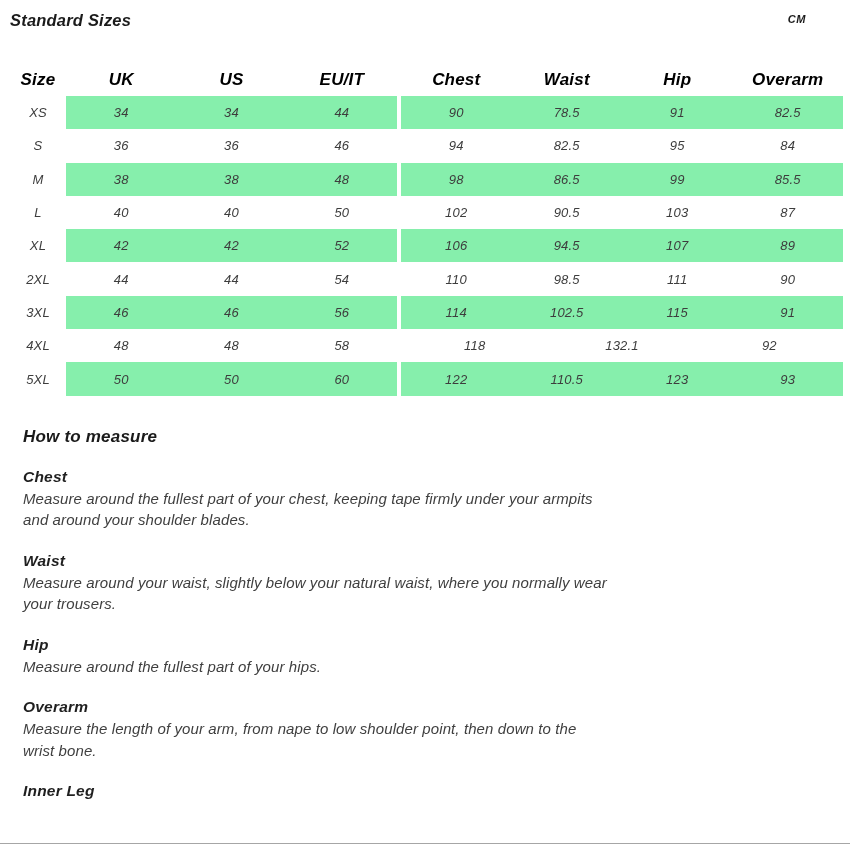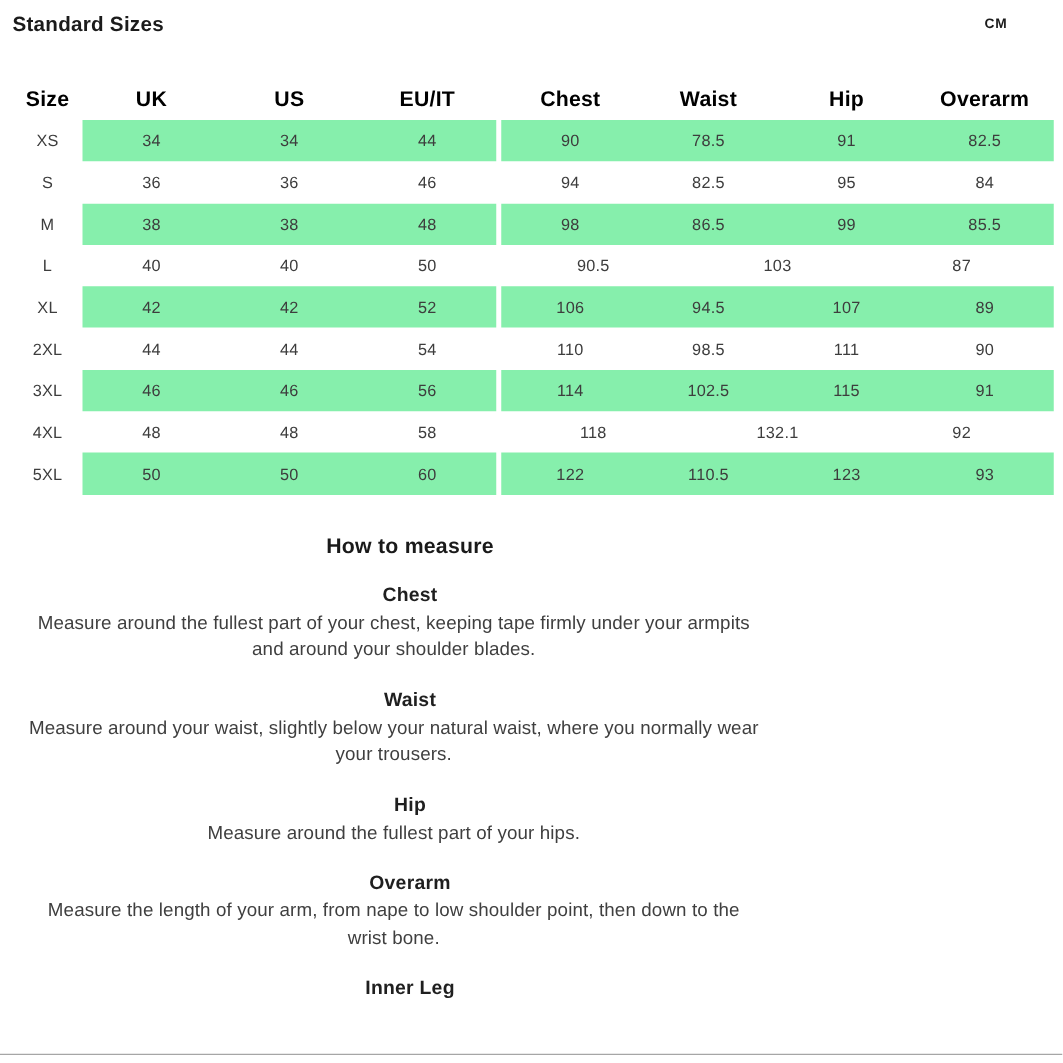--- a/index.html
+++ b/index.html
@@ -3,21 +3,21 @@
 <meta charset="utf-8">
 <style>
   * { margin: 0; padding: 0; box-sizing: border-box; }
   html, body { background: #ffffff; }
   body {
     width: 850px; height: 850px;
     font-family: "Liberation Sans", sans-serif;
     color: #3d3d3d;
     overflow: hidden;
   }
-  .page { position: relative; width: 850px; height: 850px; background: #ffffff; }
+  .page { position: relative; width: 850px; height: 850px; background: #ffffff; font-style: italic; }
 
   
   .title-row {
     display: flex; justify-content: space-between; align-items: flex-start;
     padding: 10px 44px 0 10px;
   }
   .page-title {
     font-size: 16.5px; line-height: 20px; font-weight: 700; color: #1b1b1b;
     letter-spacing: 0.2px;
   }
@@ -36,21 +36,21 @@
   }
   .header-row .cell { font-size: 17px; font-weight: 700; color: #000000; text-align: center; }
   .cell-size { width: 56px; }
   .block-left  { width: 331px; display: flex; }
   .block-right { width: 442px; display: flex; }
   .block-left .cell, .block-right .cell { flex: 1; }
   .gap-col { width: 4px; }
   .trow.striped .block-left, .trow.striped .block-right { background: #86efac; }
 
   
-  .measure-area { margin: 31px 0 0 23px; width: 610px; text-align: center; }
+  .measure-area { margin: 31px 0 0 23px; width: 610px; }
   .htm-title {
     font-size: 17px; line-height: 20px; font-weight: 700; color: #1a1a1a;
     letter-spacing: 0.2px;
   }
   .measure-section { margin-top: 20px; }
   .measure-term {
     font-size: 15.5px; line-height: 20px; font-weight: 700; color: #1f1f1f;
     letter-spacing: 0.2px;
   }
   .measure-desc {
@@ -140,20 +140,21 @@
 
   <div class="trow">
     <div class="cell cell-size">L</div>
     <div class="block-left">
       <div class="cell">40</div>
       <div class="cell">40</div>
       <div class="cell">50</div>
     </div>
     <div class="gap-col"></div>
     <div class="block-right">
+      <div class="cell">102</div>
       <div class="cell">90.5</div>
       <div class="cell">103</div>
       <div class="cell">87</div>
     </div>
   </div>
 
   <div class="trow striped">
     <div class="cell cell-size">XL</div>
     <div class="block-left">
       <div class="cell">42</div>

